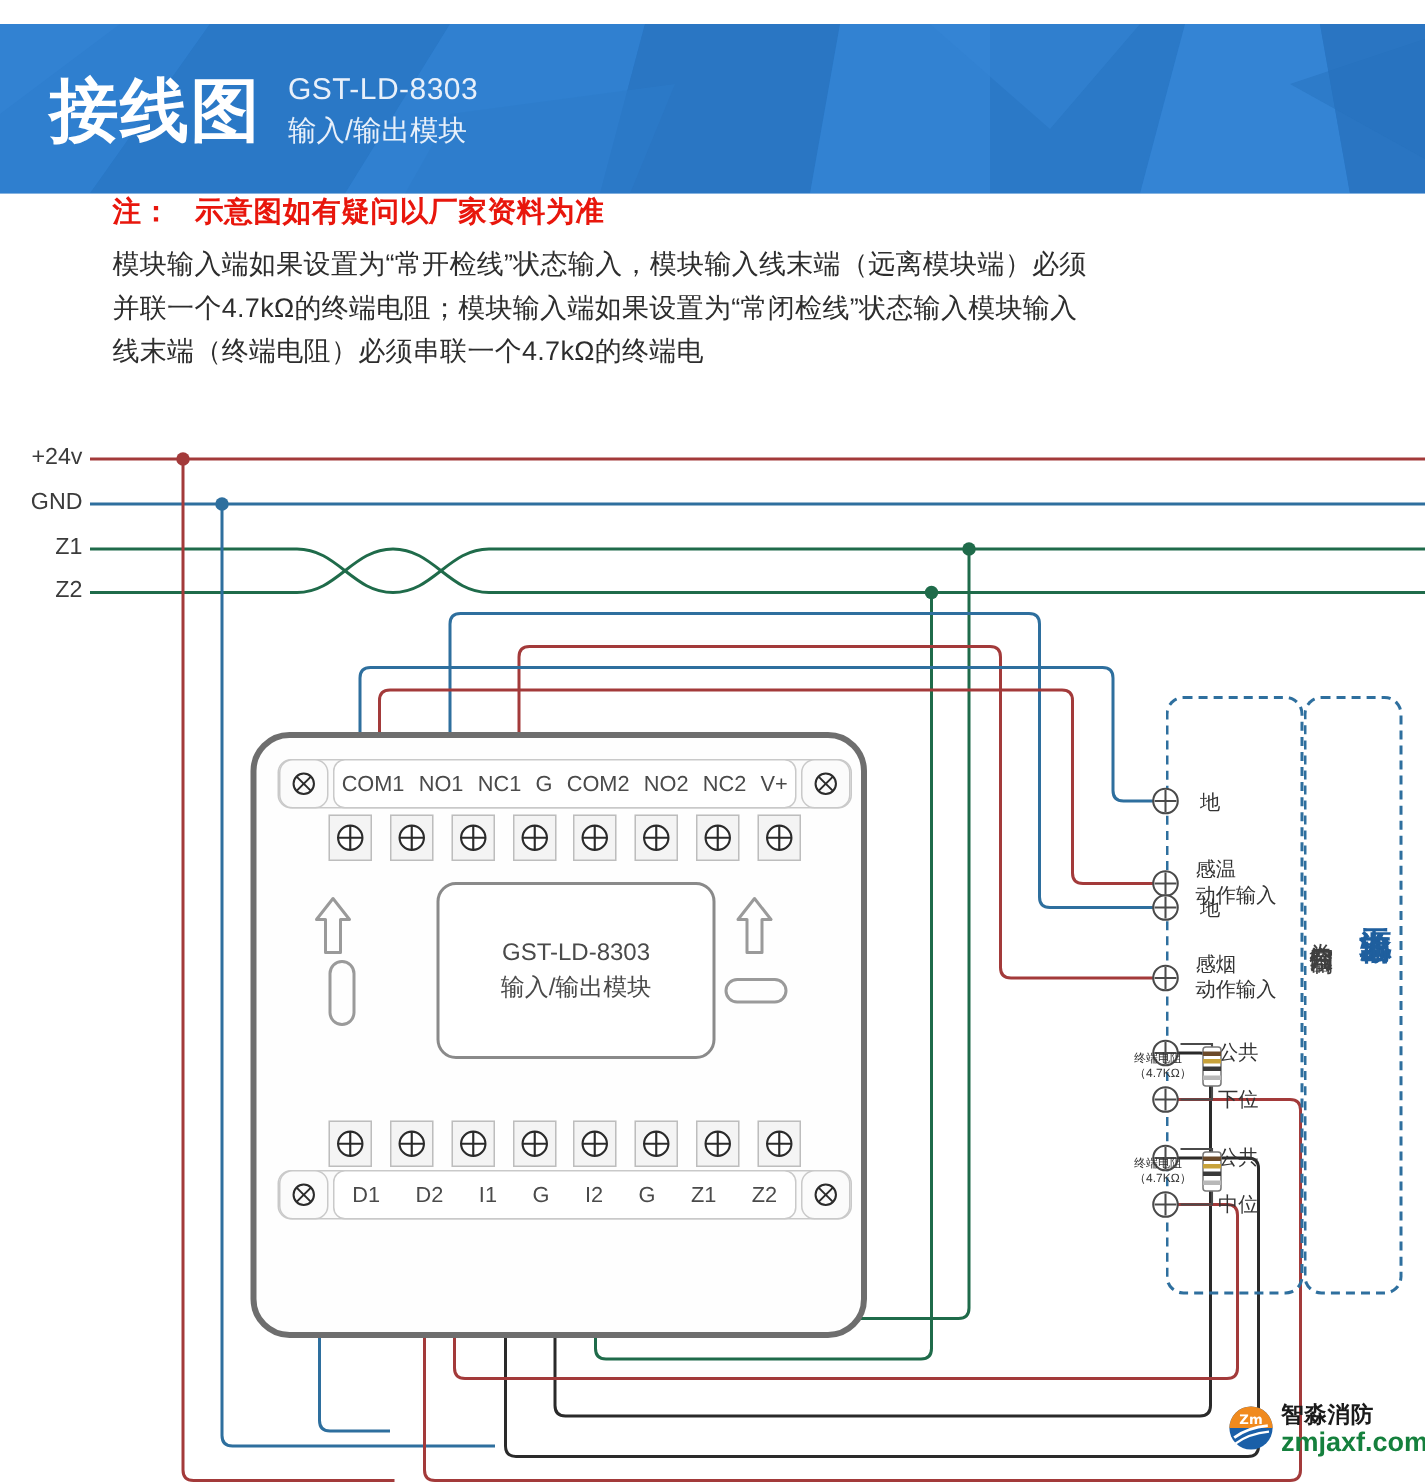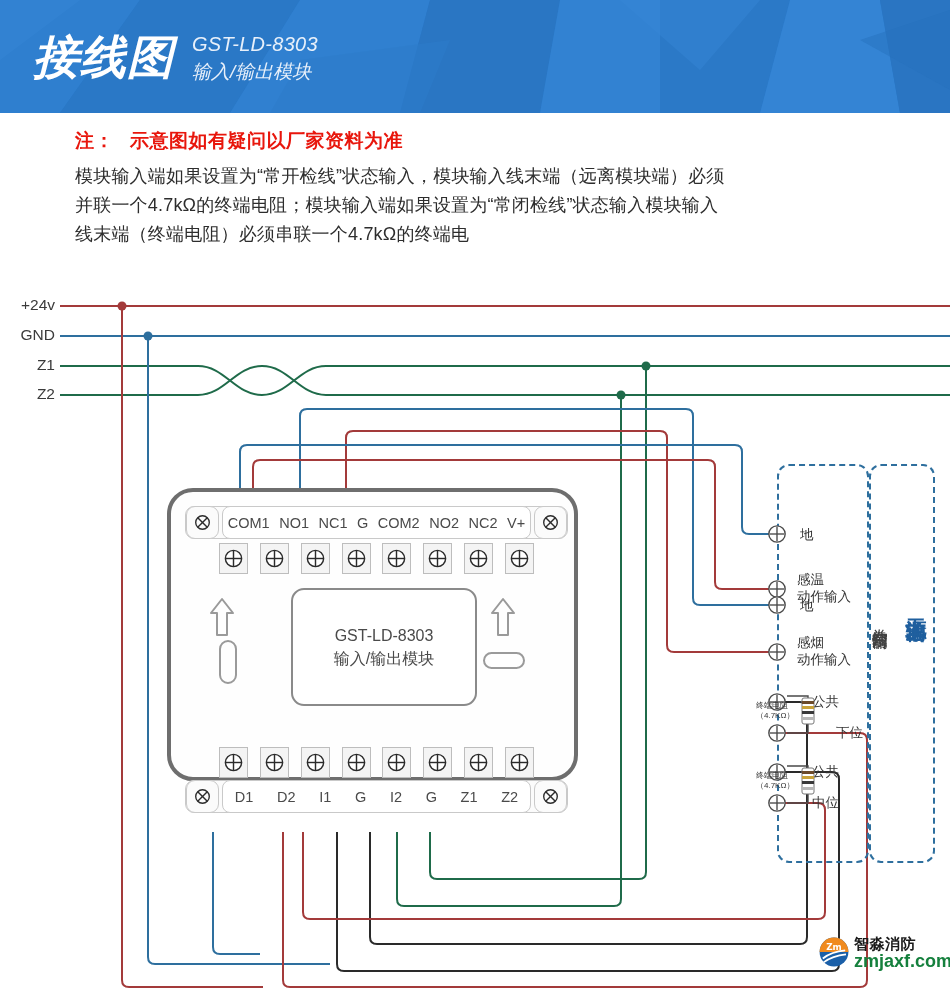--- a/index.html
+++ b/index.html
@@ -6,24 +6,23 @@
   html, body {
     width: 950px; height: 988px;
     background: #ffffff;
     font-family: "Liberation Sans", "DejaVu Sans", sans-serif;
     overflow: hidden;
   }
   #page { position: relative; width: 950px; height: 988px; background:#fff; }
 
   
   .header {
-    position: absolute; left:0; top:0; width:950px; height:113px;
+    position: absolute; left:0; top:16px; width:950px; height:113px;
     background: #2878c8;
     overflow: hidden;
-    font-style: italic;
   }
   .header svg.poly { position:absolute; left:0; top:0; width:950px; height:113px; }
   .header-inner {
     position:absolute; left:0; top:0; width:950px; height:113px;
     display:flex; align-items:center; padding-left:33px;
   }
   .h-title {
     font-size: 46px; font-weight: bold; color:#ffffff;
     letter-spacing: 1px; line-height: 1;
     font-family: "DejaVu Sans", sans-serif;
@@ -42,21 +41,21 @@
   .diagram { position:absolute; left:0; top:292px; width:950px; height:696px; }
   svg.wires { position:absolute; left:0; top:0; width:950px; height:696px; }
 
   .bus-label {
     position:absolute; font-size:15.5px; color:#3b3b3b;
     text-align:right; width:60px;
   }
 
   
   .module {
-    position:absolute; left:167px; top:196px; width:411px; height:293px;
+    position:absolute; left:167px; top:196px; width:411px; height:404px;
     border: 4px solid #6e6e6e; border-radius: 26px; background:#fefefe;
   }
   .term-strip {
     position:absolute; background:#fbfbfb; border:1.5px solid #c9c9c9;
     border-radius:9px; display:flex; align-items:center;
   }
   .term-strip.top { left:14px; top:14px; width:383px; height:33px; }
   .term-strip.bot { left:14px; top:288px; width:383px; height:33px; }
   .sc-box {
     width:33px; height:33px; border:1.5px solid #c9c9c9; border-radius:9px;
@@ -458,21 +457,21 @@
     </div>
     <div class="pin-label" style="left:812px; top:402px;">公共</div>
 
     <div class="term-pin" style="left:767px; top:431px;">
       <svg width="20" height="20" viewBox="0 0 22 22">
           <circle cx="11" cy="11" r="9" fill="#fff" stroke="#4a4a4a" stroke-width="1.5"></circle>
           <line x1="11" y1="3" x2="11" y2="19" stroke="#4a4a4a" stroke-width="1.5"></line>
           <line x1="3" y1="11" x2="19" y2="11" stroke="#4a4a4a" stroke-width="1.5"></line>
         </svg>
     </div>
-    <div class="pin-label" style="left:812px; top:433px;margin-left:24px;">下位</div>
+    <div class="pin-label" style="left:812px; top:433px;">下位</div>
 
     <div class="term-pin" style="left:767px; top:470px;">
       <svg width="20" height="20" viewBox="0 0 22 22">
           <circle cx="11" cy="11" r="9" fill="#fff" stroke="#4a4a4a" stroke-width="1.5"></circle>
           <line x1="11" y1="3" x2="11" y2="19" stroke="#4a4a4a" stroke-width="1.5"></line>
           <line x1="3" y1="11" x2="19" y2="11" stroke="#4a4a4a" stroke-width="1.5"></line>
         </svg>
     </div>
     <div class="pin-label" style="left:812px; top:472px;">公共</div>
 

